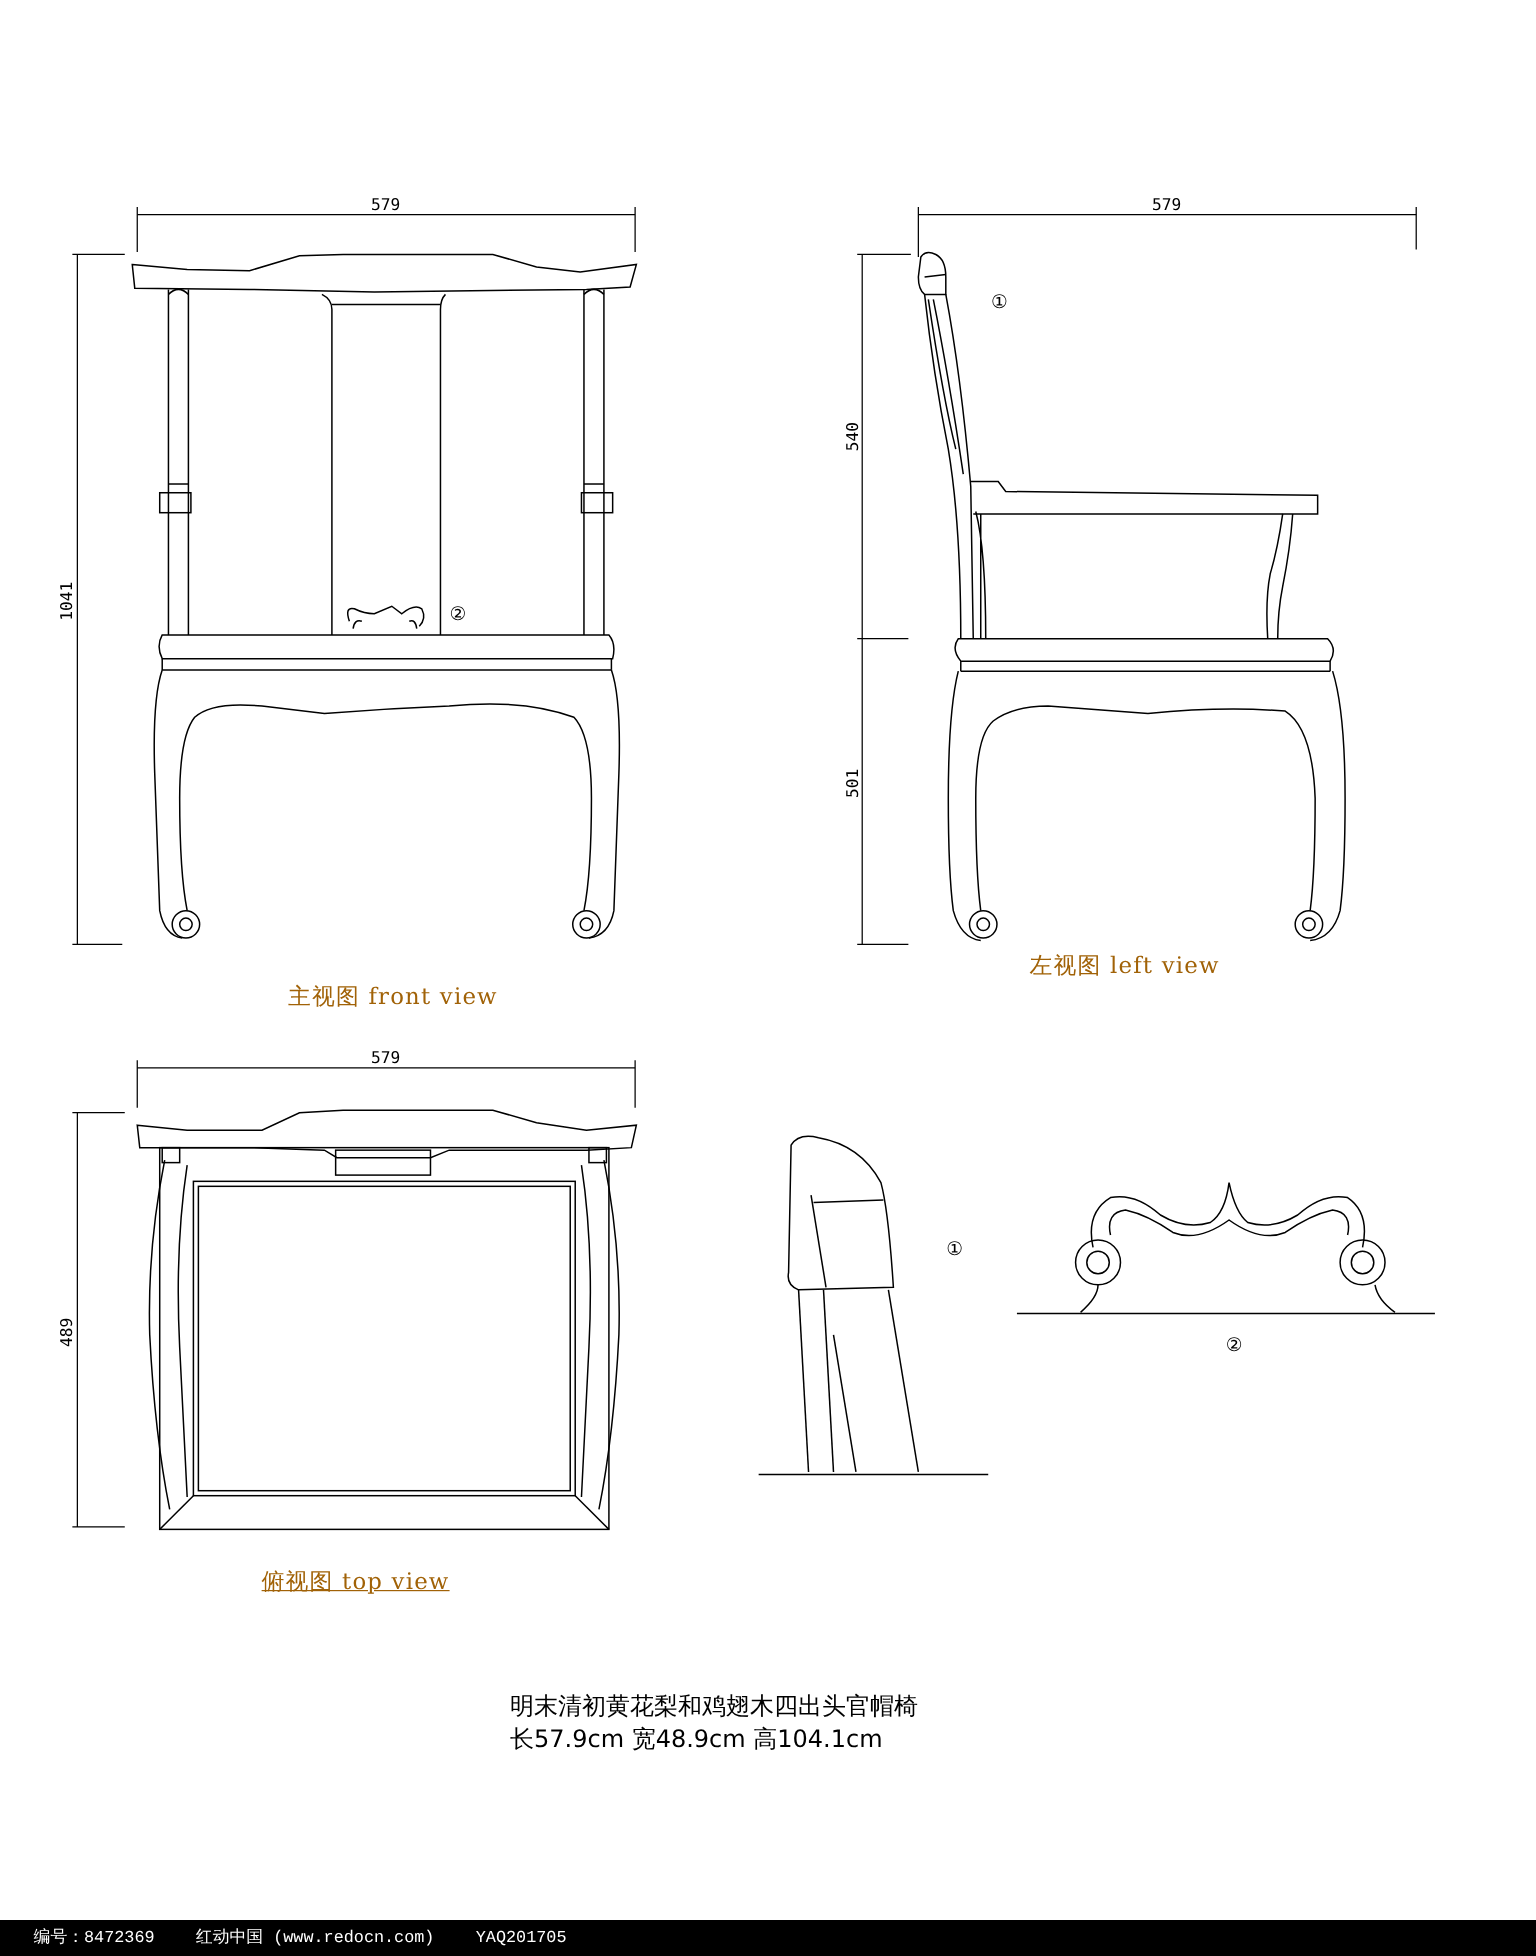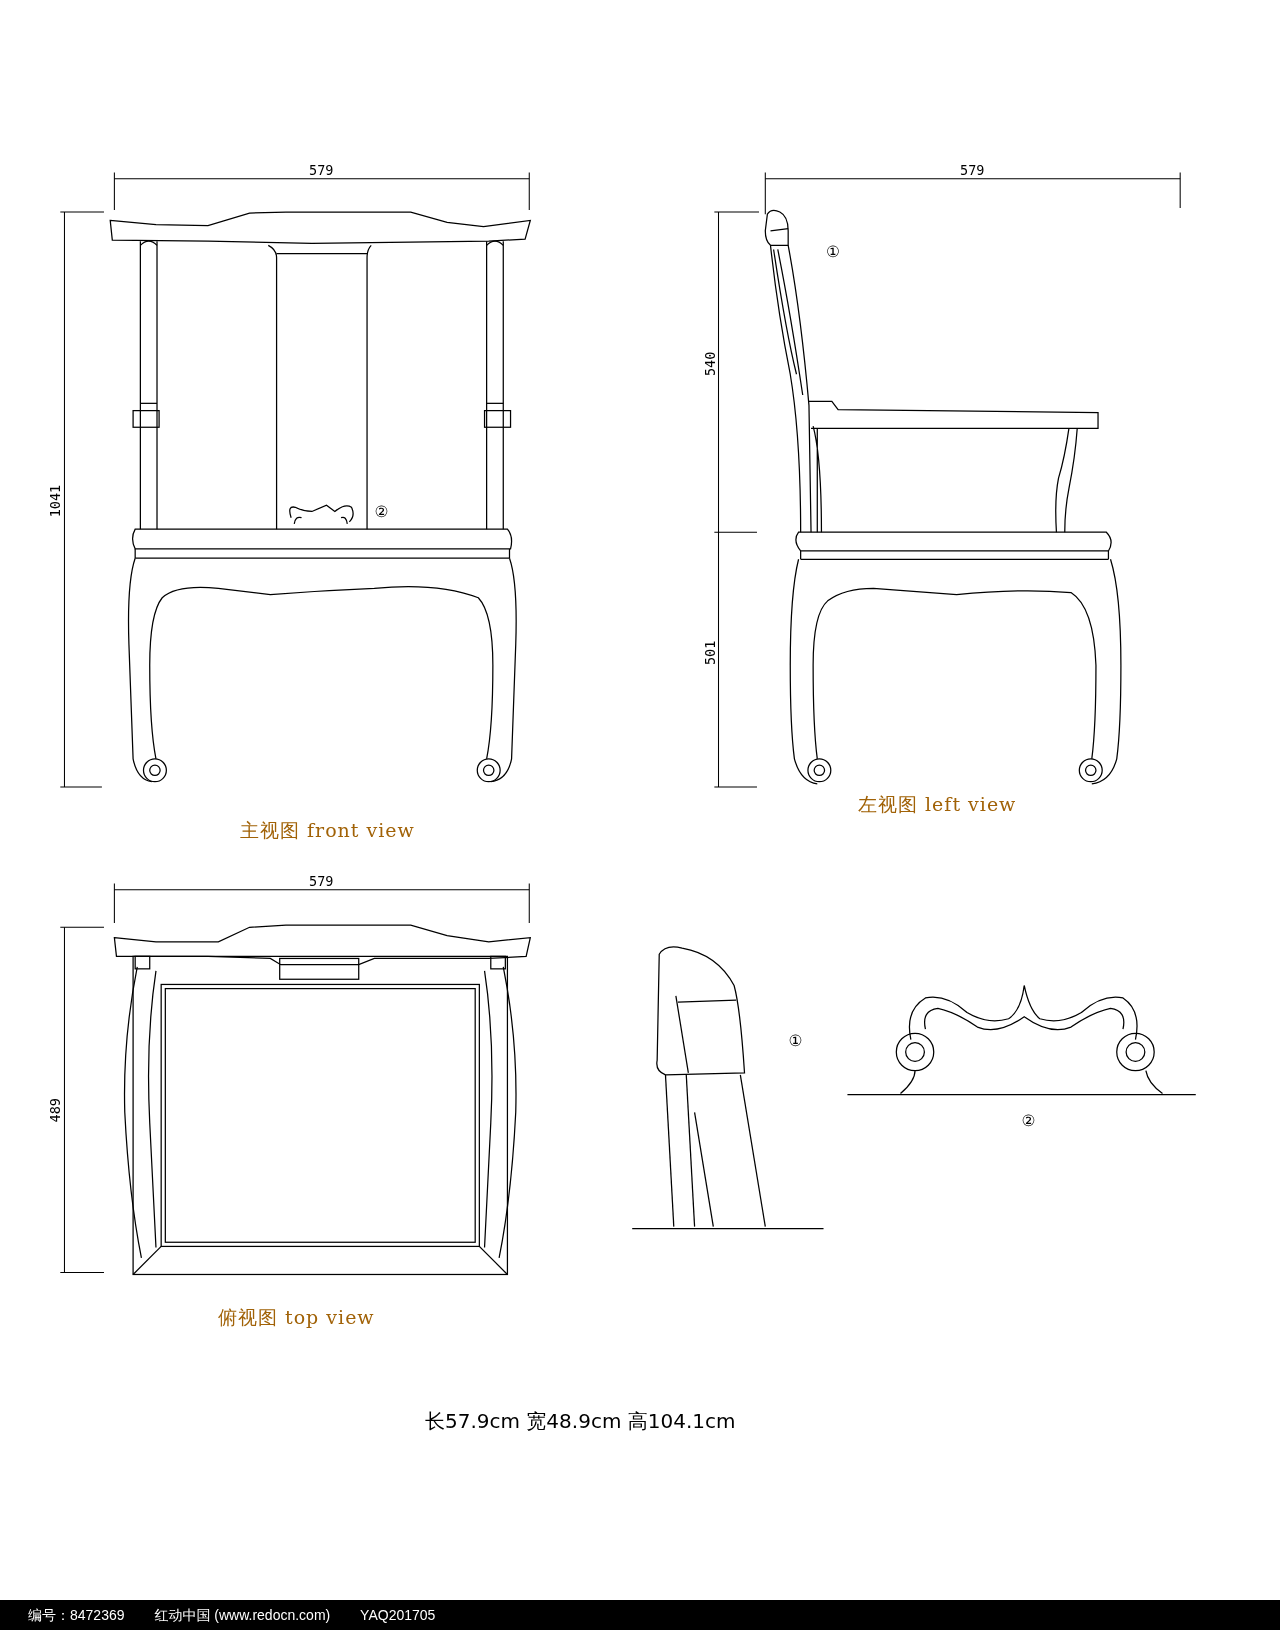--- a/index.html
+++ b/index.html
@@ -4,21 +4,21 @@
 <style>
   html,body{margin:0;padding:0;background:#fff;}
   body{width:1280px;height:1630px;position:relative;overflow:hidden;font-family:"DejaVu Serif",serif;}
   #canvas{position:absolute;left:0;top:0;width:1280px;height:1630px;}
   svg .ln{fill:none;stroke:#000;stroke-width:1.2;}
   svg .dim{fill:none;stroke:#000;stroke-width:1;}
   svg text{font-family:"DejaVu Serif",serif;fill:#000;}
   .dimtxt{font-size:13px;font-family:"DejaVu Sans Mono",monospace;}
   .caption{position:absolute;font-family:"DejaVu Serif",serif;font-size:19px;color:#a16207;letter-spacing:1px;white-space:nowrap;}
   .title{position:absolute;left:425px;top:1407px;font-family:"DejaVu Sans",sans-serif;font-size:20px;line-height:28px;color:#000;white-space:nowrap;}
-  .footer{position:absolute;left:0;top:1600px;width:1280px;height:30px;background:#000;color:#fff;font-family:Liberation Sans, sans-serif;font-size:14px;line-height:30px;}
+  .footer{position:absolute;left:0;top:1600px;width:1280px;height:30px;background:#000;color:#fff;font-family:Liberation Mono, monospace;font-size:14px;line-height:30px;}
   .footer span{margin-left:28px;}
   .footer span + span{margin-left:26px;}
 </style>
 </head>
 <body>
 
 <div id="canvas">
 <svg width="1280" height="1630" viewBox="0 0 1231 1568" preserveAspectRatio="none">
 
   <g>
@@ -164,23 +164,24 @@
         <circle class="ln" cx="880" cy="1012" r="9"></circle>
     <circle class="ln" cx="1092" cy="1012" r="18"></circle>
         <circle class="ln" cx="1092" cy="1012" r="9"></circle>
     <text x="989" y="1083" font-size="15" text-anchor="middle">②</text>
   </g>
 </svg>
 </div>
 
 <div class="caption" style="left:216px;top:818px;margin-left:24px;">主视图  front view</div>
 <div class="caption" style="left:858px;top:792px;">左视图   left view</div>
-<div class="caption" style="left:218px;top:1305px;">俯视图   top view</div>
+<div class="caption" style="left:218px;top:1305px;text-decoration:underline;">俯视图   top view</div>
 
 <div class="title">
+  <div>明末清初黄花梨和鸡翅木四出头官帽椅</div>
   <div>长57.9cm 宽48.9cm 高104.1cm</div>
 </div>
 
 <div class="footer">
   <span>编号：8472369</span>
   <span>红动中国 (www.redocn.com)</span>
   <span>YAQ201705</span>
 </div>
 
 </body></html>

